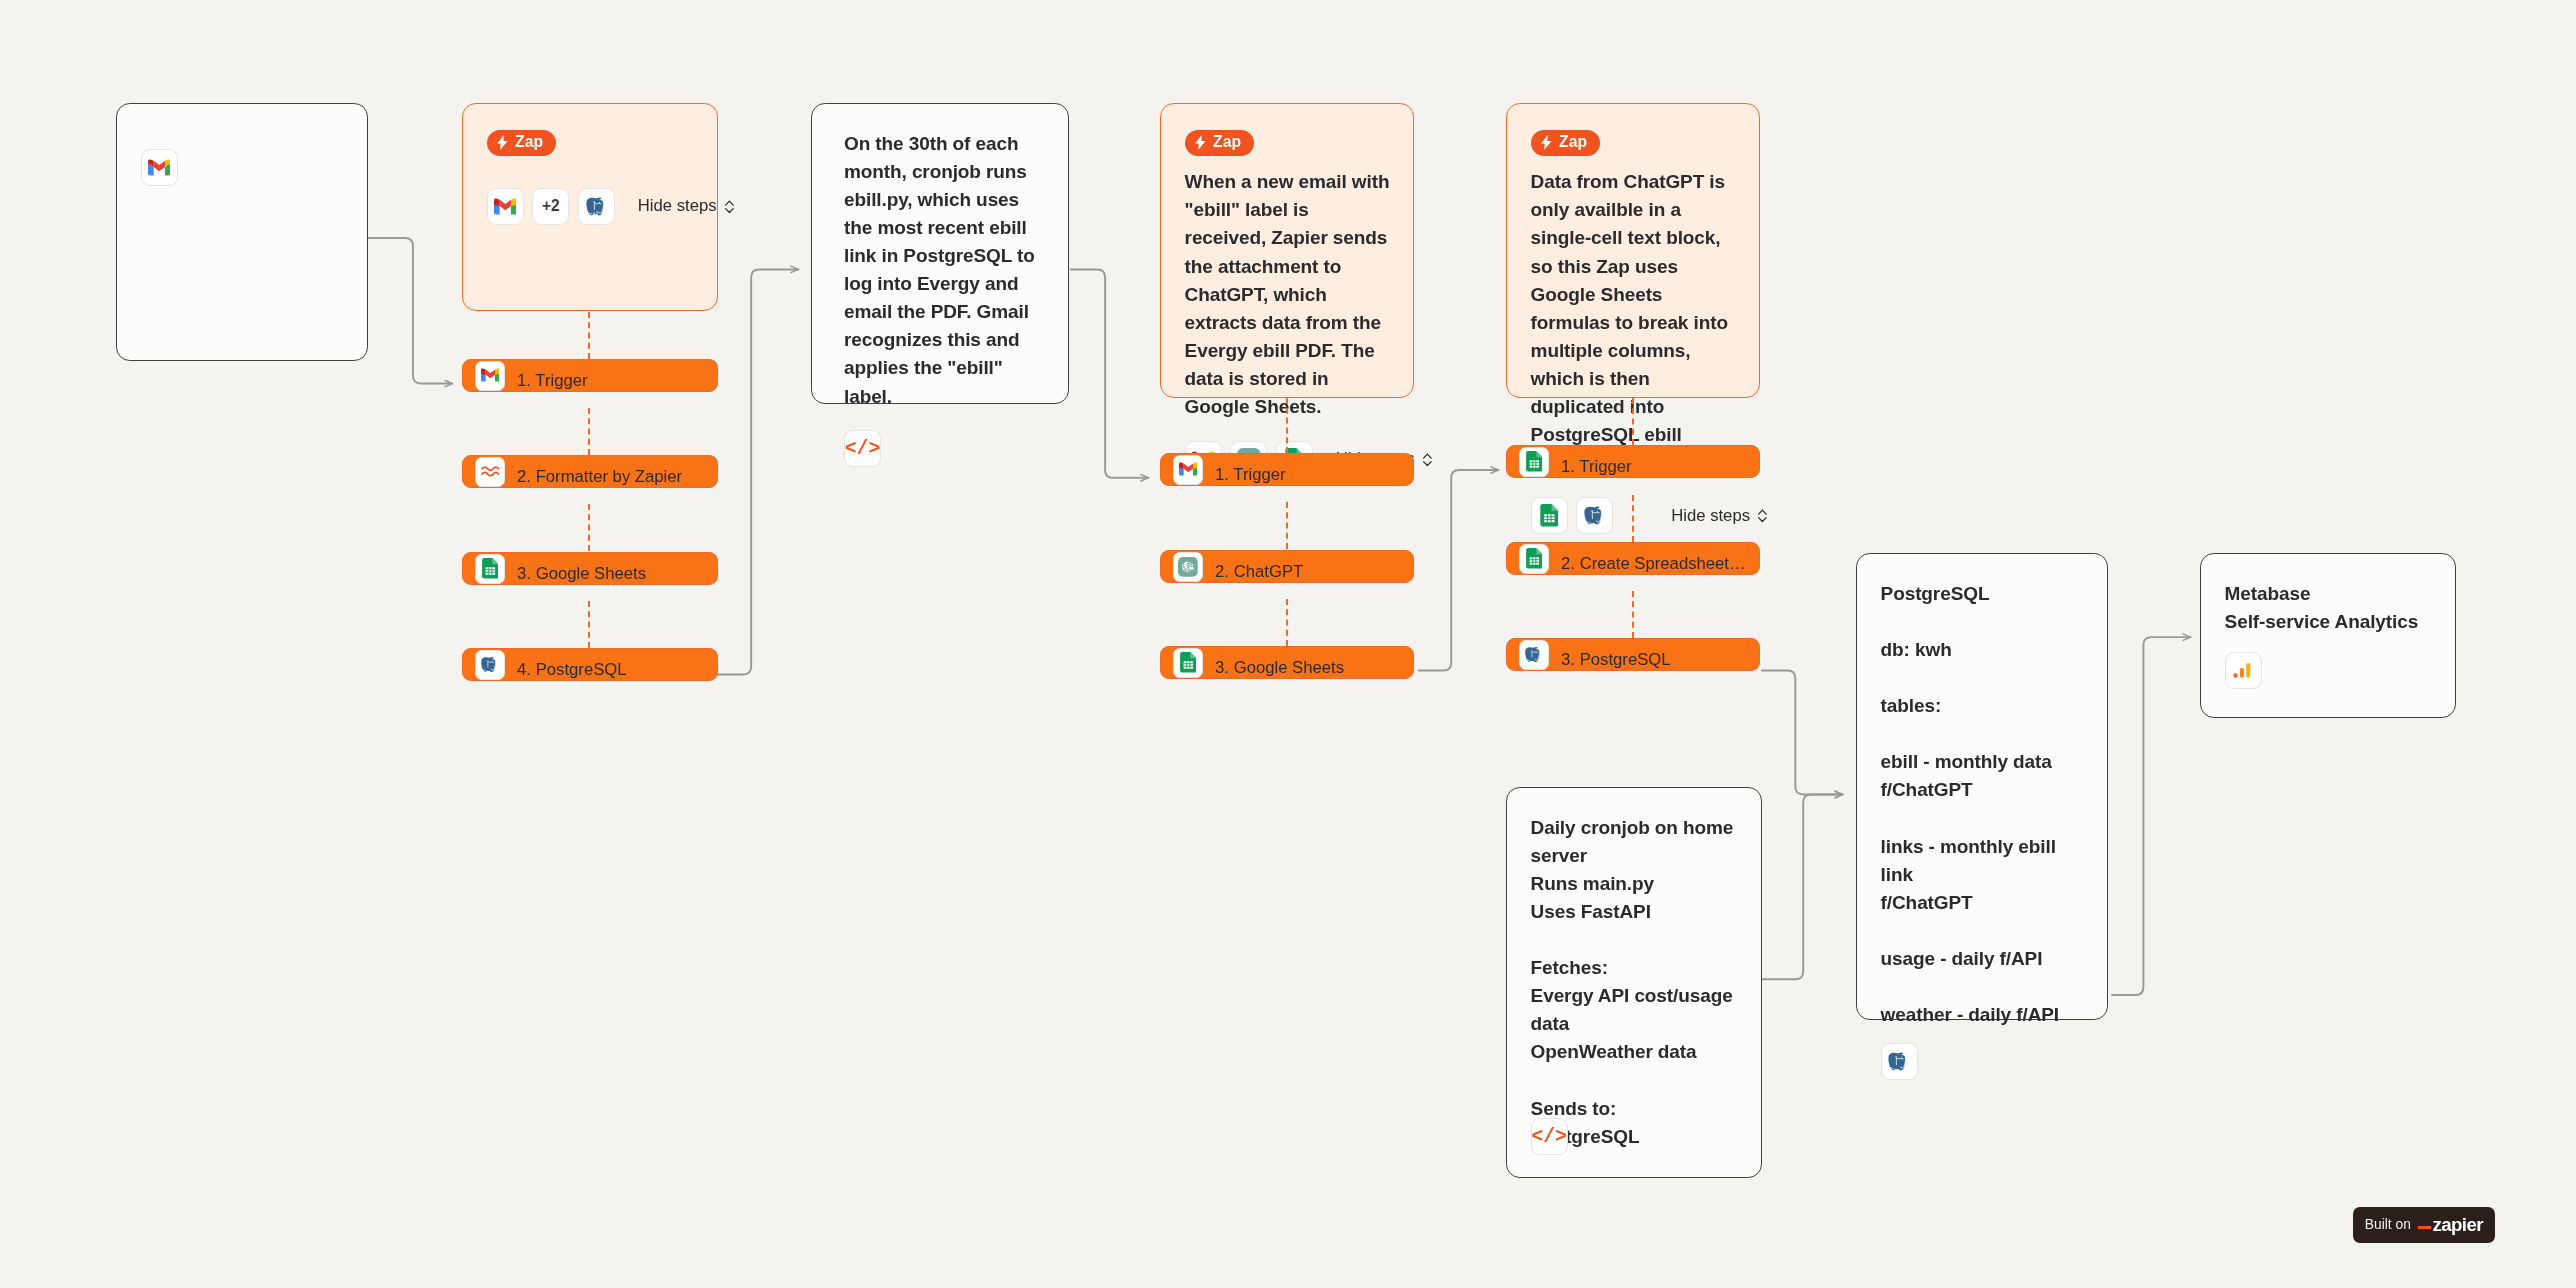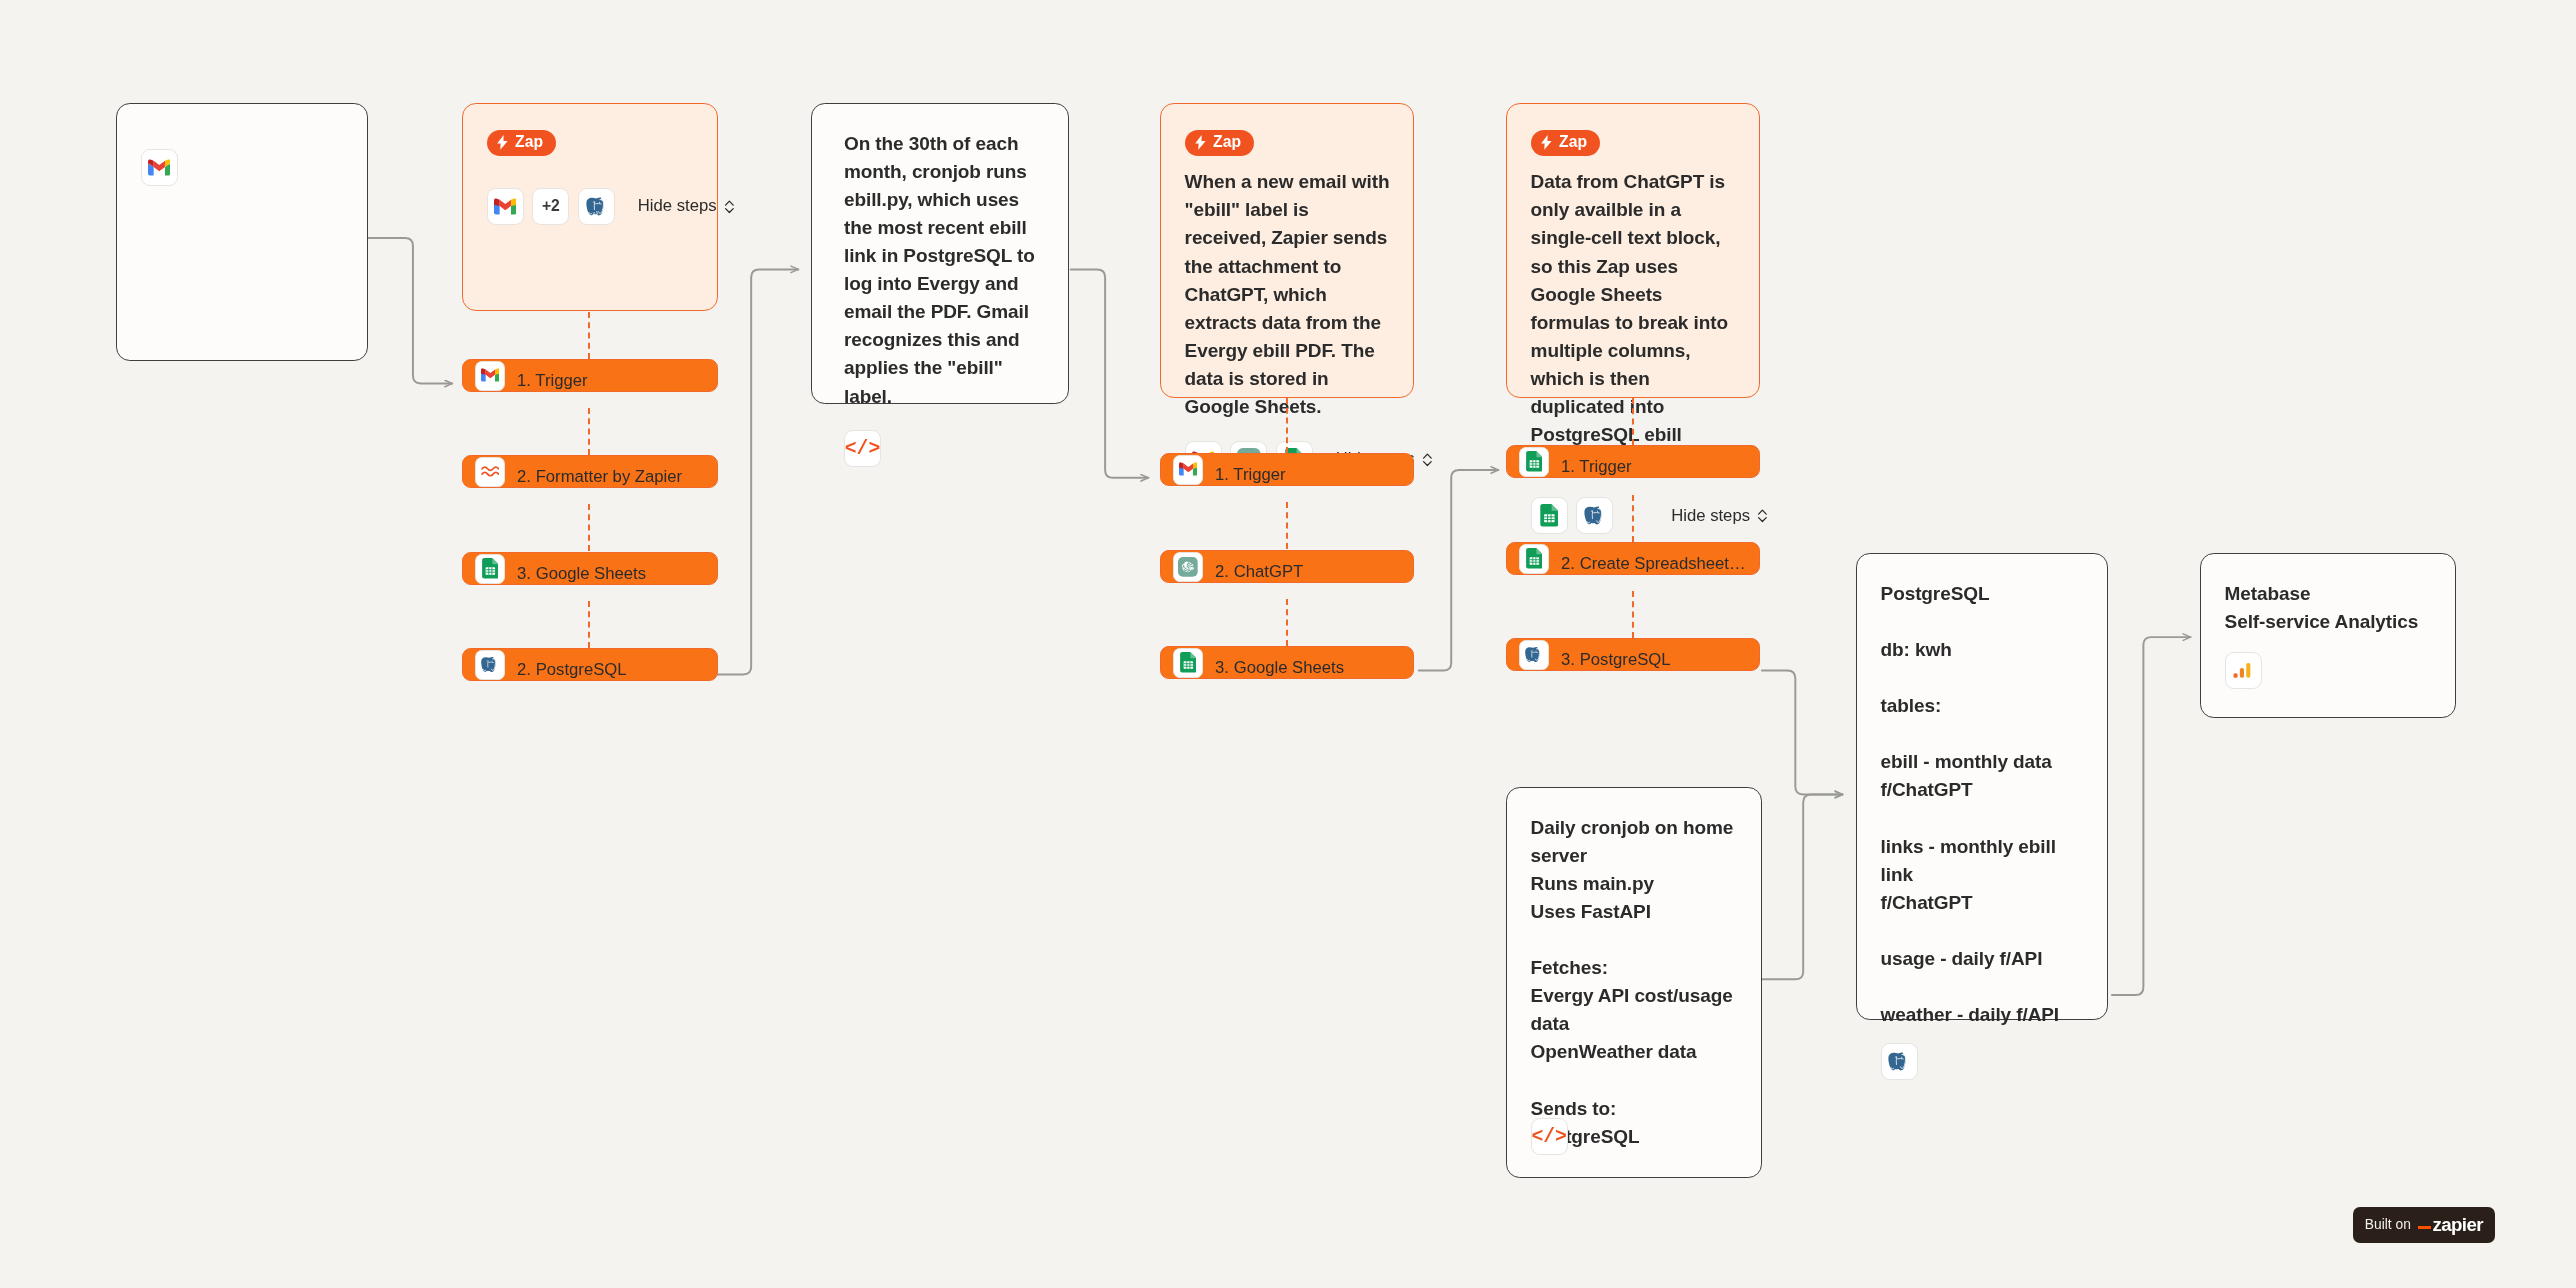--- a/index.html
+++ b/index.html
@@ -231,21 +231,21 @@
   <div class="step" style="left:462px;top:648px;width:256px;">
     <span class="chip">
       <svg width="19.7" height="19.7" viewBox="0 0 24 24">
         <path d="M17.4 2.5c-3 0-5 .6-6.1 1C9.7 3 8.2 2.7 6.6 2.8 4 3 2 4.4 1.6 6.6.9 10.3 2.3 16 4 18.8c.7 1.1 1.5 1.8 2.4 1.8.7 0 1.4-.4 2.1-1.3.5.2 1 .2 1.6.2h.2c.6 0 1.2-.1 1.7-.3.2.6.5 1 .9 1.2.5.4 1.2.4 1.9.2 1-.3 1.9-1.1 2.4-2.3 1-2.2 1.8-6 1.9-8 .1-2.2-.4-3.8-1.4-4.8-.5-.5-1.1-.9-1.8-1.1.3-.7.6-1.3.6-1.3s-.3-.6-1.1-.6z" fill="#336791"></path>
         <path d="M15.2 4.5c1.7.2 3.3 1 3.6 3.5.3 2.5-.6 7.3-1.8 9.4-.9 1.6-2.7 1.9-3.1-.2M7 18.6c-1.4 1.6-2.3.4-3-.9" fill="none" stroke="#fff" stroke-width=".85" stroke-linecap="round"></path>
         <path d="M10.8 8.9c1.9-.3 4.4-.3 5.7.1M9.8 6.8c-.4 2.6-.5 5.3-.2 8" fill="none" stroke="#fff" stroke-width=".8" stroke-linecap="round"></path>
         <circle cx="14.7" cy="7.4" r=".55" fill="#fff"></circle>
           <circle cx="8.5" cy="7.2" r=".55" fill="#fff"></circle>
       </svg>
     </span>
-    <span class="step-label">2. PostgreSQL</span>
+    <span class="step-label">4. PostgreSQL</span>
   </div>
 
   <div class="card" style="left:811px;top:103px;width:258px;height:301px;padding-left:32px;">
     <div class="card-text">On the 30th of each month, cronjob runs ebill.py, which uses the most recent ebill link in PostgreSQL to log into Evergy and email the PDF. Gmail recognizes this and applies the "ebill" label.</div>
     <div class="code-chip">&lt;/&gt;</div>
   </div>
 
   <div class="card zap" style="left:1160px;top:103px;width:254px;height:295px;">
     <div class="zap-pill">
       <svg class="bolt" viewBox="0 0 10 14">

